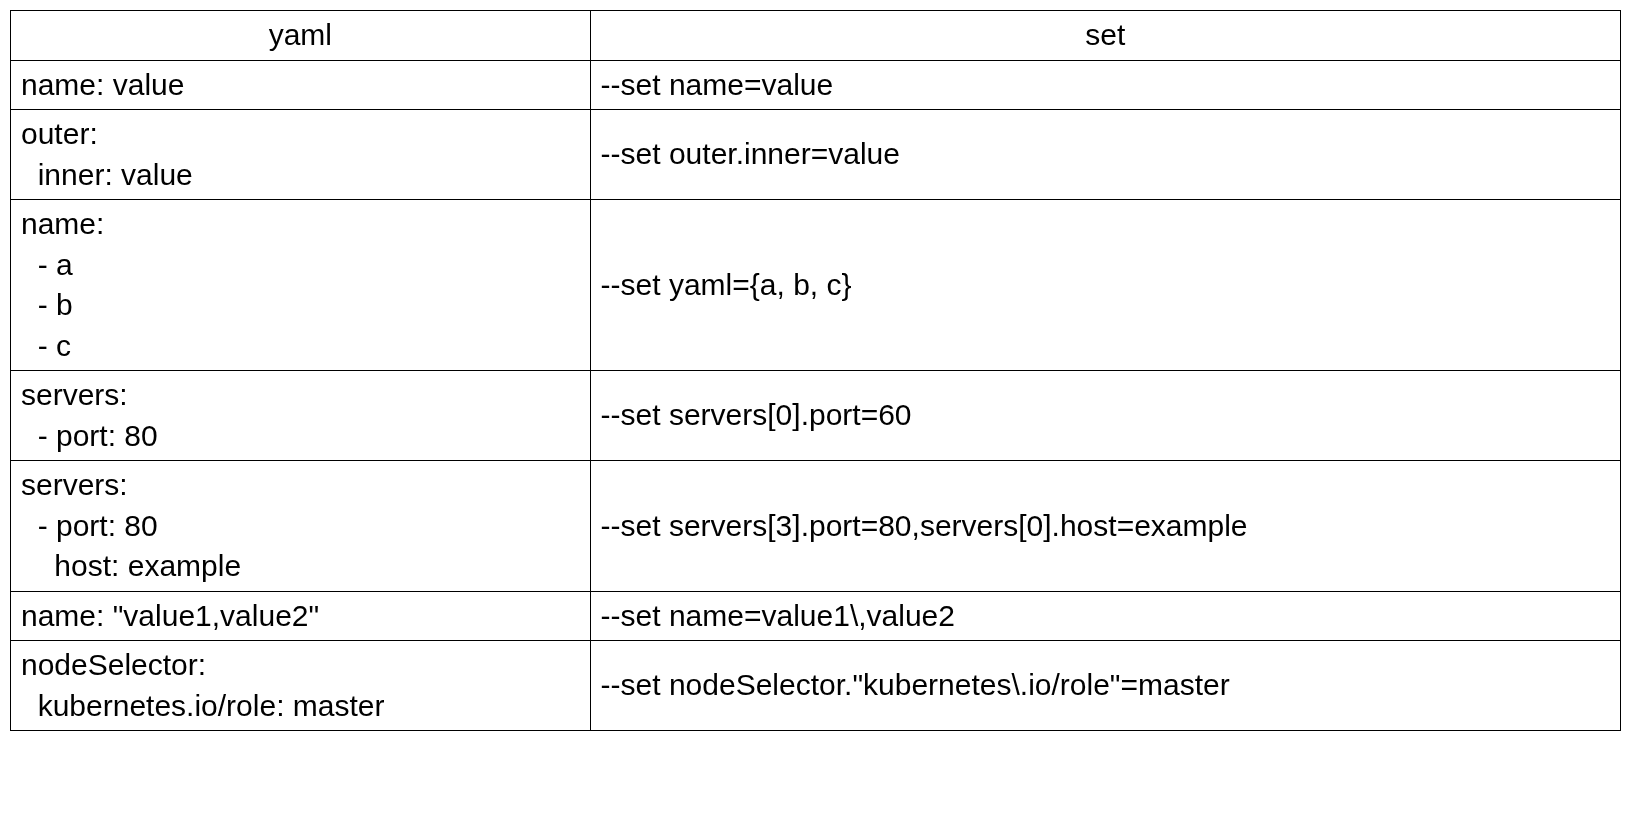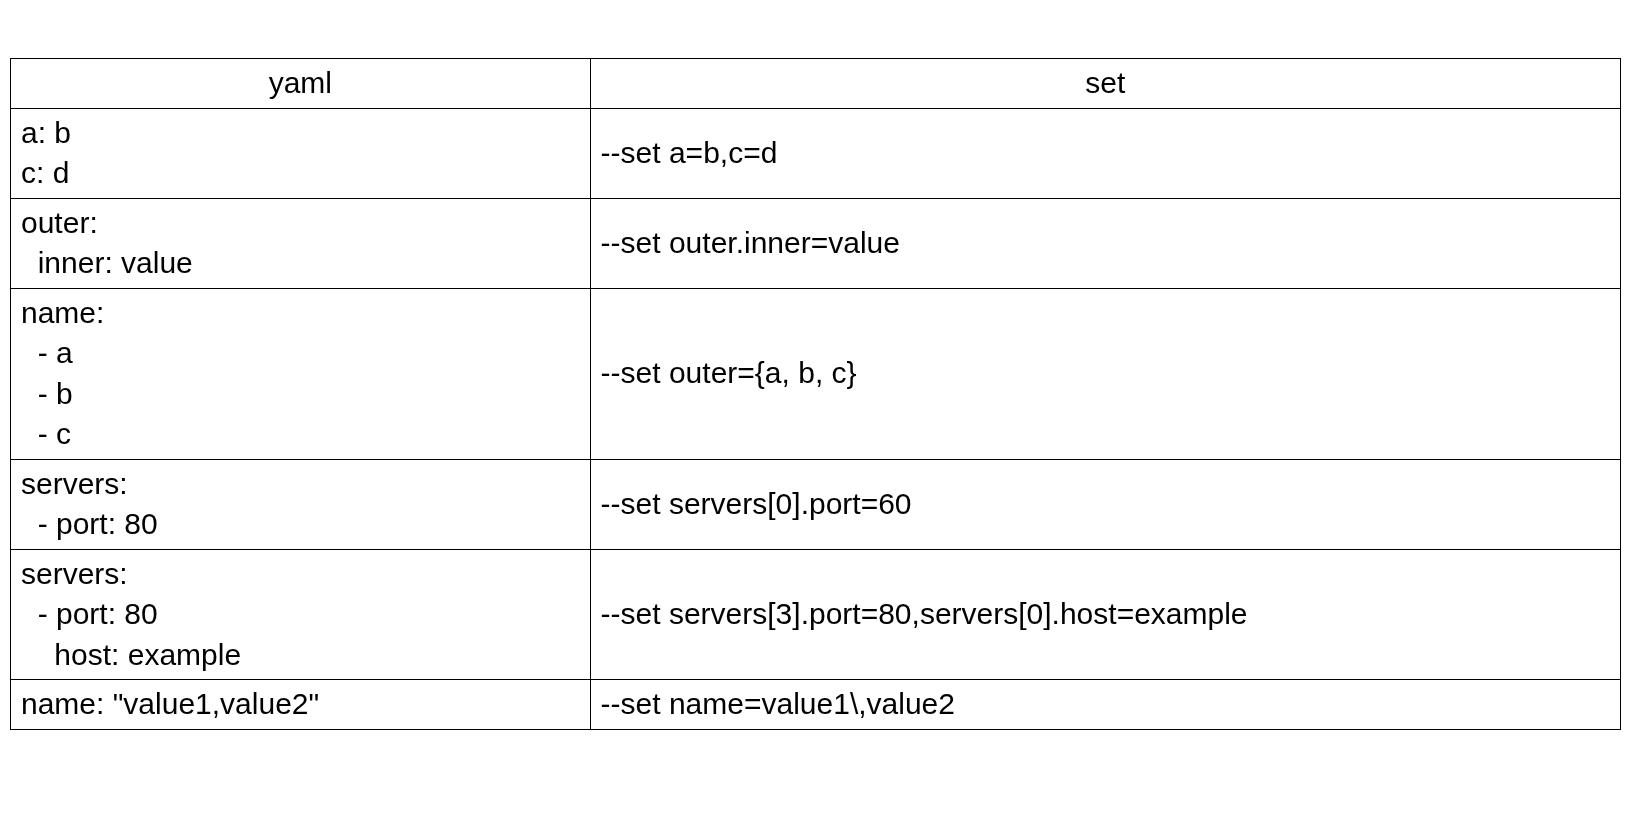--- a/index.html
+++ b/index.html
@@ -11,21 +11,20 @@
       font-family: -apple-system, BlinkMacSystemFont, "Segoe UI", Arial, sans-serif;
       background: #ffffff;
       padding: 10px;
       font-size: 30px;
       color: #000000;
     }
     table {
       border-collapse: collapse;
       width: 100%;
       table-layout: fixed;
-      margin-top: 48px;
     }
     th, td {
       border: 1px solid #000000;
       padding: 4px 10px;
       vertical-align: middle;
       text-align: left;
       line-height: 1.35;
     }
     th {
       font-weight: normal;
@@ -51,45 +50,49 @@
     <col class="col-set">
   </colgroup>
   <thead>
     <tr>
       <th>yaml</th>
       <th>set</th>
     </tr>
   </thead>
   <tbody>
     <tr>
-      <td><span class="pre">a: b
-c: d</span></td>
-      <td><span class="pre">--set a=b,c=d</span></td>
+      <td><span class="pre">name: value</span></td>
+      <td><span class="pre">--set name=value</span></td>
     </tr>
     <tr>
       <td><span class="pre">outer:
   inner: value</span></td>
       <td><span class="pre">--set outer.inner=value</span></td>
     </tr>
     <tr>
       <td><span class="pre">name:
   - a
   - b
   - c</span></td>
-      <td><span class="pre">--set outer={a, b, c}</span></td>
+      <td><span class="pre">--set yaml={a, b, c}</span></td>
     </tr>
     <tr>
       <td><span class="pre">servers:
   - port: 80</span></td>
       <td><span class="pre">--set servers[0].port=60</span></td>
     </tr>
     <tr>
       <td><span class="pre">servers:
   - port: 80
     host: example</span></td>
       <td><span class="pre">--set servers[3].port=80,servers[0].host=example</span></td>
     </tr>
     <tr>
       <td><span class="pre">name: "value1,value2"</span></td>
       <td><span class="pre">--set name=value1\,value2</span></td>
     </tr>
+    <tr>
+      <td><span class="pre">nodeSelector:
+  kubernetes.io/role: master</span></td>
+      <td><span class="pre">--set nodeSelector."kubernetes\.io/role"=master</span></td>
+    </tr>
   </tbody>
 </table>
 
 </body></html>

